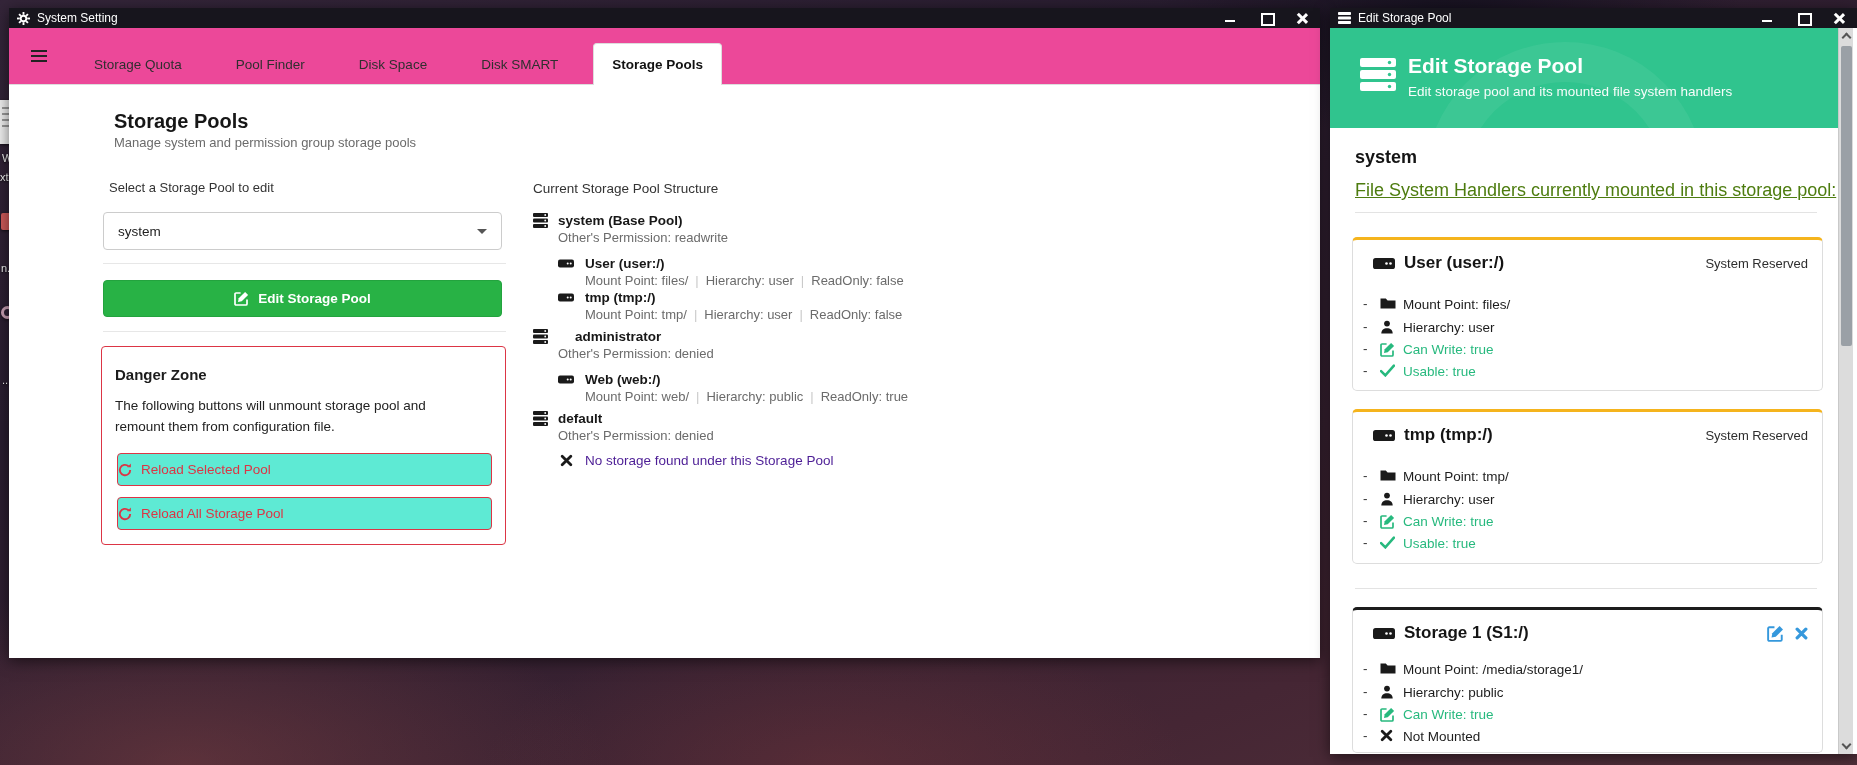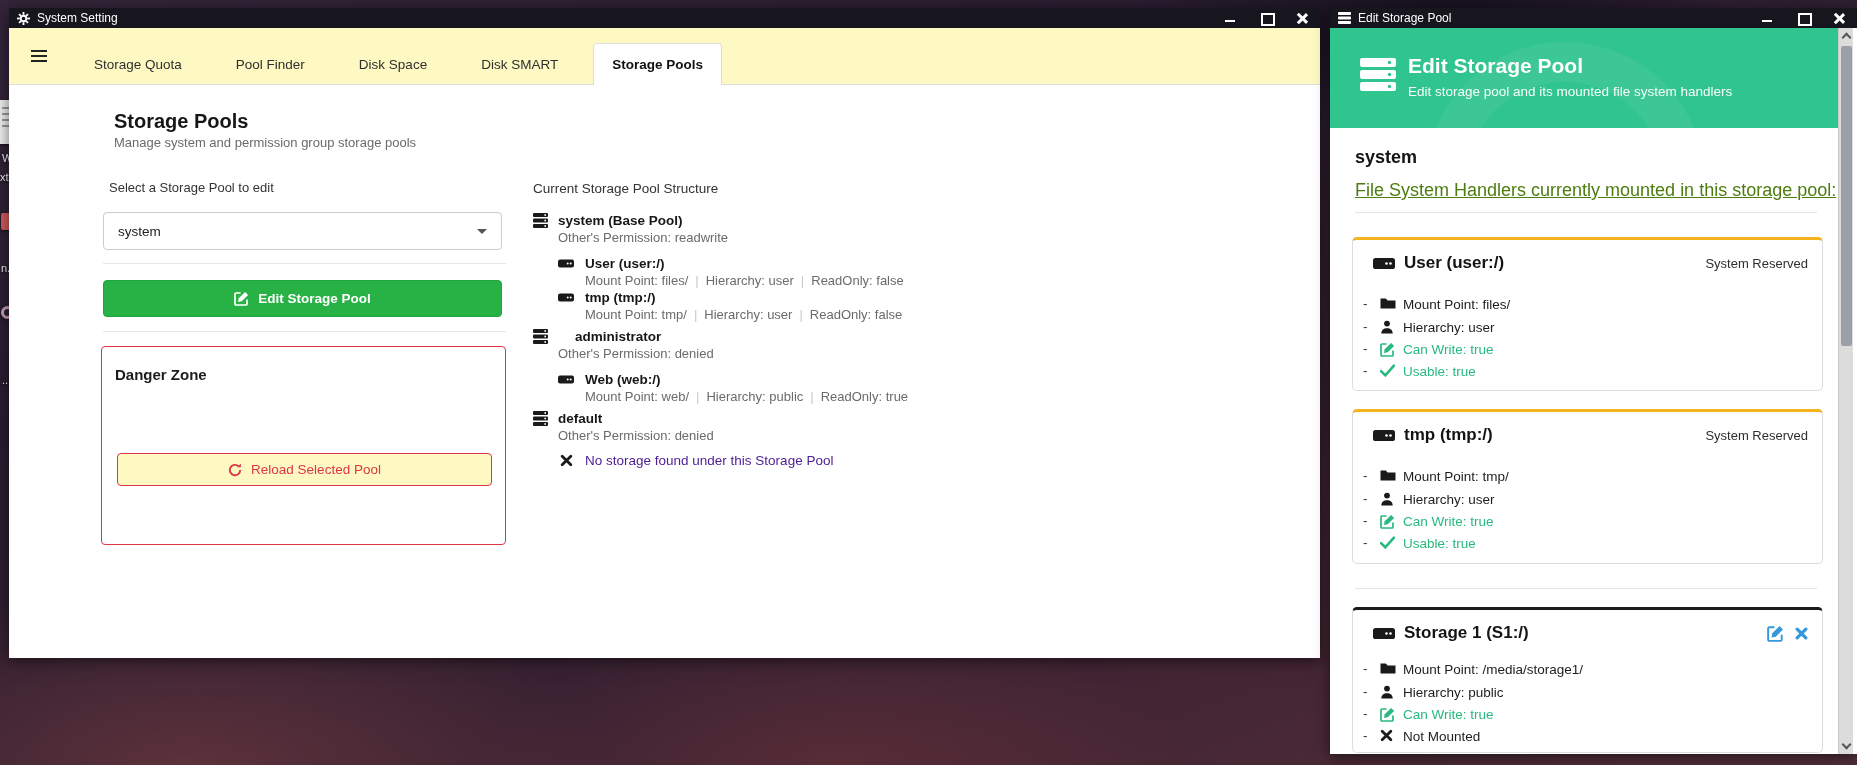--- a/index.html
+++ b/index.html
@@ -21,21 +21,21 @@
   .titlebar .controls { margin-left:auto; display:flex; align-items:center; gap:24px; padding-right:4px; }
   .ctrl { width:12px; height:12px; position:relative; display:inline-block; cursor:default; }
   .ctrl-min::after { content:''; position:absolute; left:1px; right:1px; bottom:2px; height:2px; background:#fff; }
   .ctrl-max::after { content:''; position:absolute; left:1px; top:1px; width:10px; height:9px; border:2px solid #fff; }
   .ctrl-close::before,.ctrl-close::after { content:''; position:absolute; left:5px; top:0; width:2.5px; height:13px; background:#fff; }
   .ctrl-close::before { transform:rotate(45deg); }
   .ctrl-close::after  { transform:rotate(-45deg); }
 
   
   #win-left { left:9px; top:8px; width:1311px; height:650px; }
-  .tabbar { position:absolute; top:20px; left:0; right:0; height:57px; background:#fef9c3;
+  .tabbar { position:absolute; top:20px; left:0; right:0; height:57px; background:#ec4899;
     border-bottom:1px solid #ddd; display:flex; align-items:flex-end; padding-left:22px; }
   .hamburger { align-self:center; width:16px; height:12px; margin-right:28px; position:relative; }
   .hamburger span { position:absolute; left:0; width:16px; height:2.2px; background:#222; }
   .hamburger span:nth-child(1){top:0} .hamburger span:nth-child(2){top:5px} .hamburger span:nth-child(3){top:10px}
   .tab { height:41px; display:flex; align-items:center; padding:0 18px; margin-right:16px;
     font-size:13.5px; color:#2f2f2f; border:1px solid transparent; border-bottom:none; }
   .tab.active { border-color:#ddd; background:#fff; margin-bottom:-1px; height:42px;
     border-radius:4px 4px 0 0; font-weight:700; color:#111; }
 
   .content { position:absolute; top:77px; left:0; right:0; bottom:0; background:#fff; }
@@ -53,23 +53,23 @@
   .hr-thin { position:absolute; left:94px; width:403px; height:1px; background:#e7e7e7; }
 
   .btn-green { position:absolute; left:94px; top:195px; width:399px; height:37px; background:#28b245;
     border:1px solid #23a33e; border-radius:4px; color:#fff; font-size:13.5px; font-weight:700;
     display:flex; align-items:center; justify-content:center; gap:9px; cursor:pointer; }
 
   .danger-card { position:absolute; left:92px; top:261px; width:405px; height:199px;
     border:1px solid #dc3545; border-radius:4px; background:#fff; }
   .danger-title { position:absolute; left:13px; top:19px; font-size:15px; font-weight:700; color:#1c1c1c; }
   .danger-text  { position:absolute; left:13px; top:48px; width:355px; font-size:13.5px; color:#222; line-height:21px; }
-  .btn-outline-red { position:absolute; left:15px; width:375px; height:33px; background:#fef9c3;
+  .btn-outline-red { position:absolute; left:15px; width:375px; height:33px; background:#5eead4;
     border:1px solid #dc3545; border-radius:4px; color:#dc3545; font-size:13.5px;
-    display:flex; align-items:center; justify-content:center; gap:9px; cursor:pointer; }
+    display:flex; align-items:center; justify-content:flex-start; gap:9px; cursor:pointer; }
 
   .struct-head { position:absolute; left:524px; top:96px; font-size:13.5px; color:#333; }
   .t-icon { position:absolute; width:16px; height:16px; }
   .t-name { position:absolute; font-size:13.5px; font-weight:700; color:#171717; white-space:nowrap; }
   .t-gray { position:absolute; font-size:13px; color:#6b6b6b; white-space:nowrap; }
   .t-gray .sep { color:#c9c9c9; margin:0 7px; }
 
   
   #win-right { left:1330px; top:8px; width:527px; height:746px; }
   .r-content { position:absolute; top:20px; left:0; right:0; bottom:0; background:#fff; overflow:hidden; }
@@ -187,28 +187,38 @@
           <path d="M11.1 0.9 l3 3 -6.4 6.4 -3.7 0.7 0.7 -3.7 z" fill="#fff"></path>
         </svg>
       </span>
       <span>Edit Storage Pool</span>
     </button>
 
     <div class="hr-thin" style="top:246px;"></div>
 
     <div class="danger-card">
       <div class="danger-title">Danger Zone</div>
+      <div class="danger-text">The following buttons will unmount storage pool and remount them from configuration file.</div>
       <button class="btn-outline-red" style="top:106px;">
         <span>
           <svg width="14" height="14" viewBox="0 0 14 14">
             <path d="M12.2 7 a5.2 5.2 0 1 1 -1.7 -3.8" fill="none" stroke="#dc3545" stroke-width="1.9"></path>
             <path d="M12.9 0.6 v3.6 h-3.6 z" fill="#dc3545"></path>
           </svg>
         </span>
         <span>Reload Selected Pool</span>
+      </button>
+      <button class="btn-outline-red" style="top:150px;">
+        <span>
+          <svg width="14" height="14" viewBox="0 0 14 14">
+            <path d="M12.2 7 a5.2 5.2 0 1 1 -1.7 -3.8" fill="none" stroke="#dc3545" stroke-width="1.9"></path>
+            <path d="M12.9 0.6 v3.6 h-3.6 z" fill="#dc3545"></path>
+          </svg>
+        </span>
+        <span>Reload All Storage Pool</span>
       </button>
     </div>
 
     <div class="struct-head">Current Storage Pool Structure</div>
 
     <span class="t-icon" style="left:524px; top:128px;">
       <svg width="15" height="15" viewBox="0 0 15 15">
           <g fill="#1a1a1a">
             <rect x="0" y="0" width="15" height="4" rx="1"></rect>
             <rect x="0" y="5.5" width="15" height="4" rx="1"></rect>

